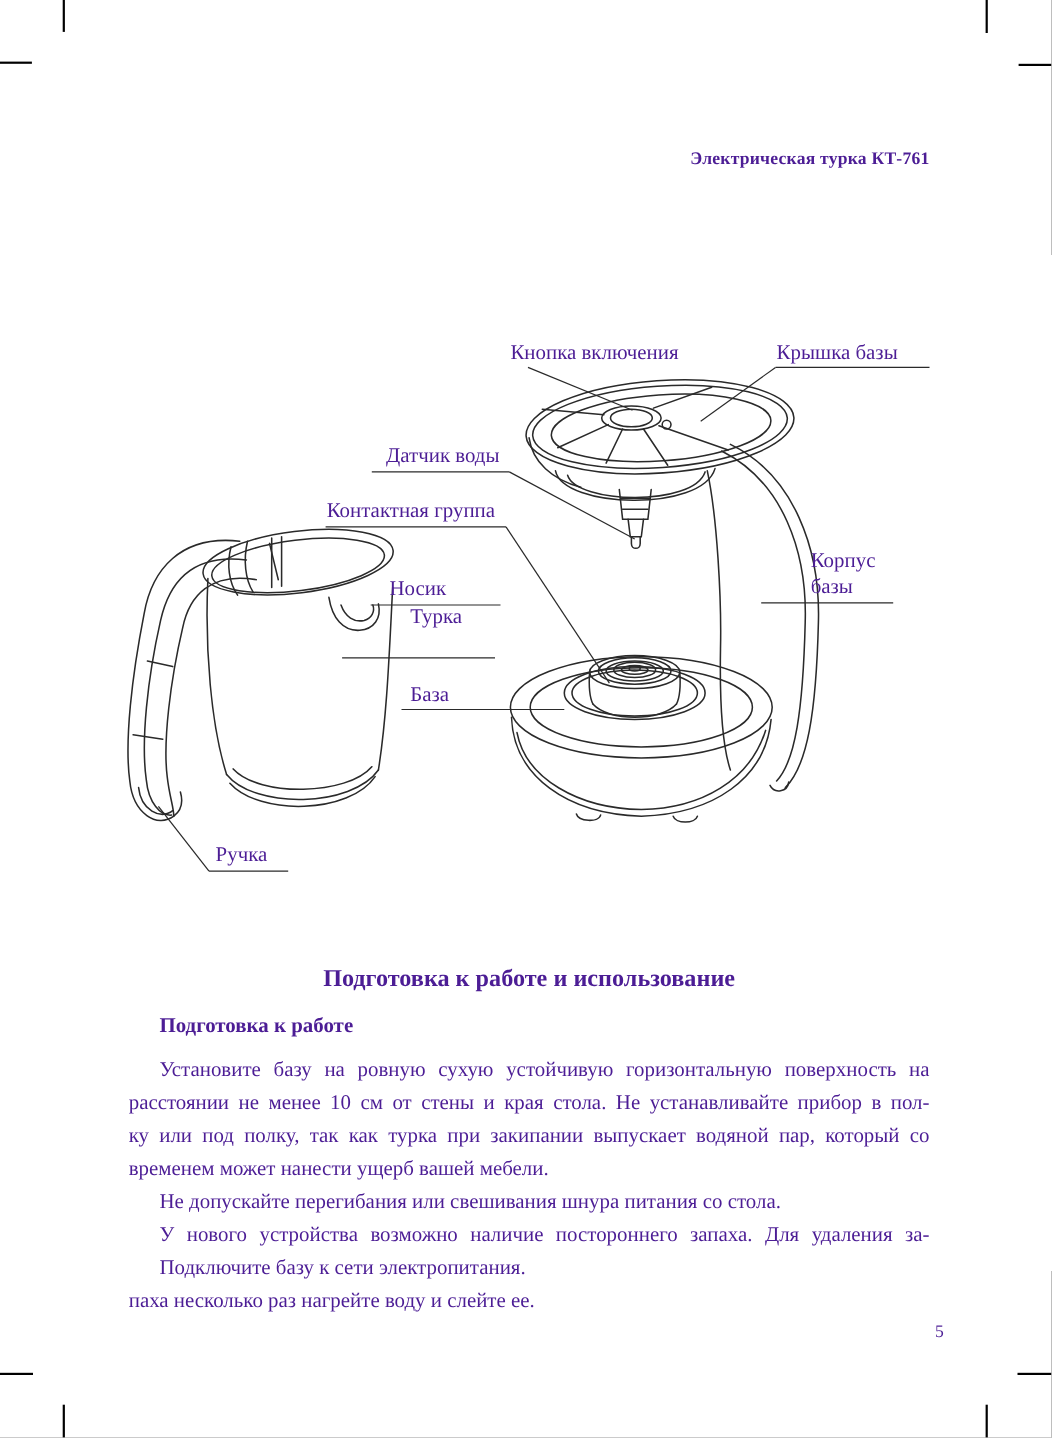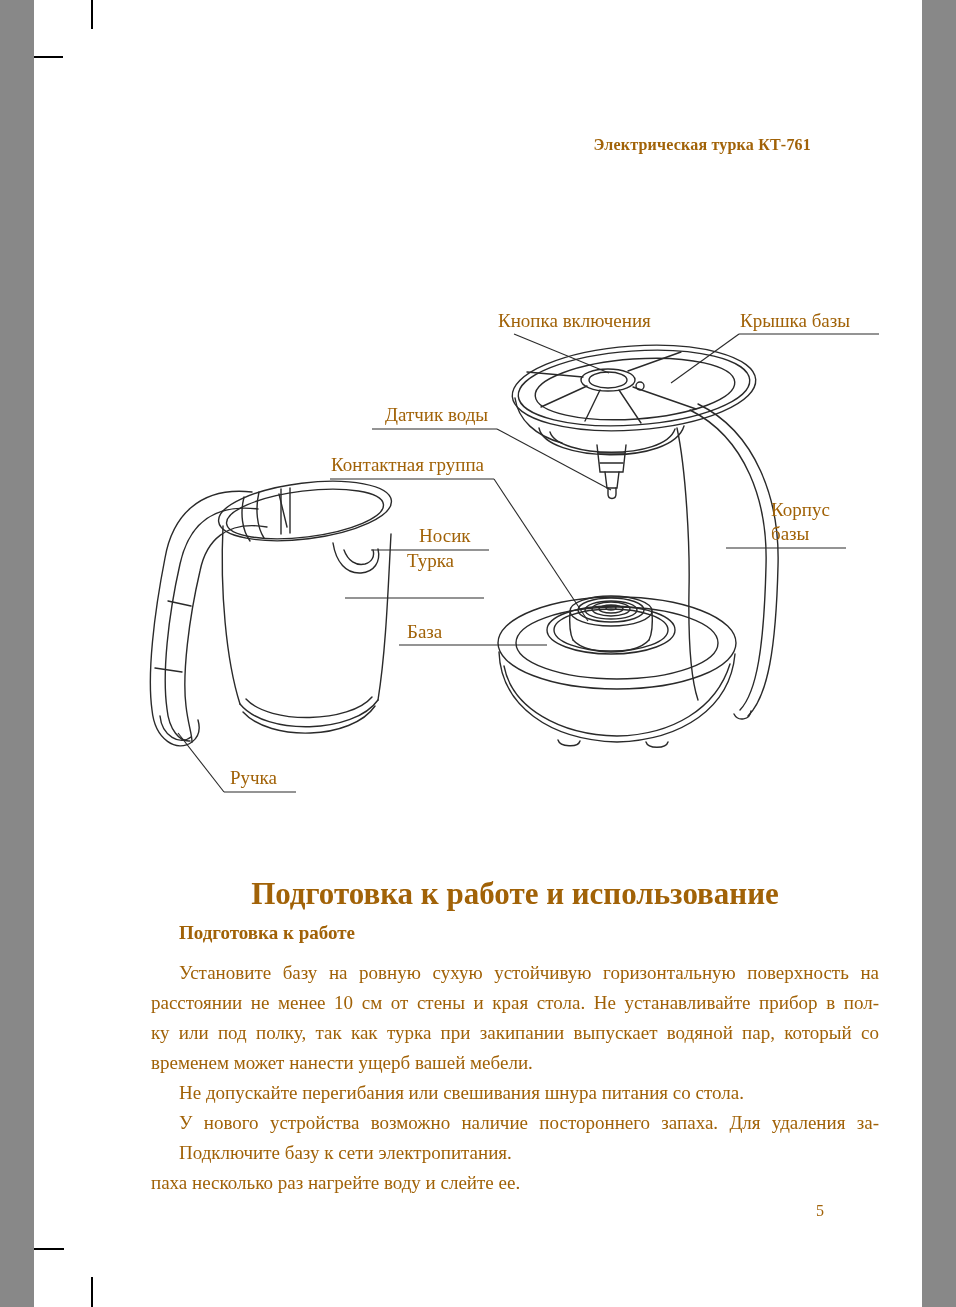--- a/index.html
+++ b/index.html
@@ -1,36 +1,36 @@
 <!DOCTYPE html>
 <html><head>
 <meta charset="utf-8">
 <style>
   html,body { margin:0; padding:0; background:#888; }
   .page {
-    position:relative; width:888px; height:1307px; margin:0 auto;
+    position:relative; width:956px; height:1307px; margin:0 auto;
     background:#ffffff; overflow:hidden;
     font-family:"Liberation Serif","DejaVu Serif",serif;
-    color:#a16207;
+    color:#4c1d95;
   }
   .crop { position:absolute; background:#000; }
   .header {
     position:absolute; top:136px; right:111px;
     font-size:16px; font-weight:bold; letter-spacing:0.2px;
   }
   .textblock { position:absolute; left:117px; width:728px; font-size:19px; line-height:30px; }
   .tline { text-align:justify; text-align-last:left; height:30px; overflow:hidden; }
   .tline.just { text-align-last:justify; }
   .tline.ind { text-indent:28px; }
   .diagram { position:absolute; left:100px; top:300px; }
   .dlabel { position:absolute; font-size:19px; white-space:nowrap; }
   .dlabel.two { line-height:24px; }
   .section-title {
     position:absolute; left:117px; top:876px; width:728px;
-    text-align:center; font-size:31px; font-weight:bold; margin:0;
+    text-align:center; font-size:22px; font-weight:bold; margin:0;
   }
   .subsection-title {
     position:absolute; left:145px; top:922px;
     font-size:19px; font-weight:bold; margin:0;text-align:center;
   }
   .pagenum { position:absolute; top:1202px; right:98px; font-size:16px; }
   svg .dev { stroke:#2a2a2a; stroke-width:1.4; fill:none; stroke-linecap:round; }
   svg .lead { stroke:#2a2a2a; stroke-width:1.1; fill:none; }
 </style>
 </head>
@@ -143,21 +143,21 @@
       <line x1="692" y1="548" x2="812" y2="548"></line>
       <line x1="190" y1="792" x2="262" y2="792"></line>
       <line x1="190" y1="792" x2="144" y2="733"></line>
     </g>
   </svg>
 
   <div class="dlabel" style="left:464px;top:310px">Кнопка включения</div>
   <div class="dlabel" style="left:706px;top:310px">Крышка базы</div>
   <div class="dlabel" style="left:351px;top:404px">Датчик воды</div>
   <div class="dlabel" style="left:297px;top:454px">Контактная группа</div>
-  <div class="dlabel" style="left:385px;top:525px">Носик</div>
+  <div class="dlabel" style="left:354px;top:525px">Носик</div>
   <div class="dlabel" style="left:373px;top:550px">Турка</div>
   <div class="dlabel" style="left:373px;top:621px">База</div>
   <div class="dlabel two" style="left:737px;top:498px">
     <div>Корпус</div>
     <div>базы</div>
   </div>
   <div class="dlabel" style="left:196px;top:767px">Ручка</div>
 
   <h1 class="section-title">Подготовка к работе и использование</h1>
   <h2 class="subsection-title">Подготовка к работе</h2>

